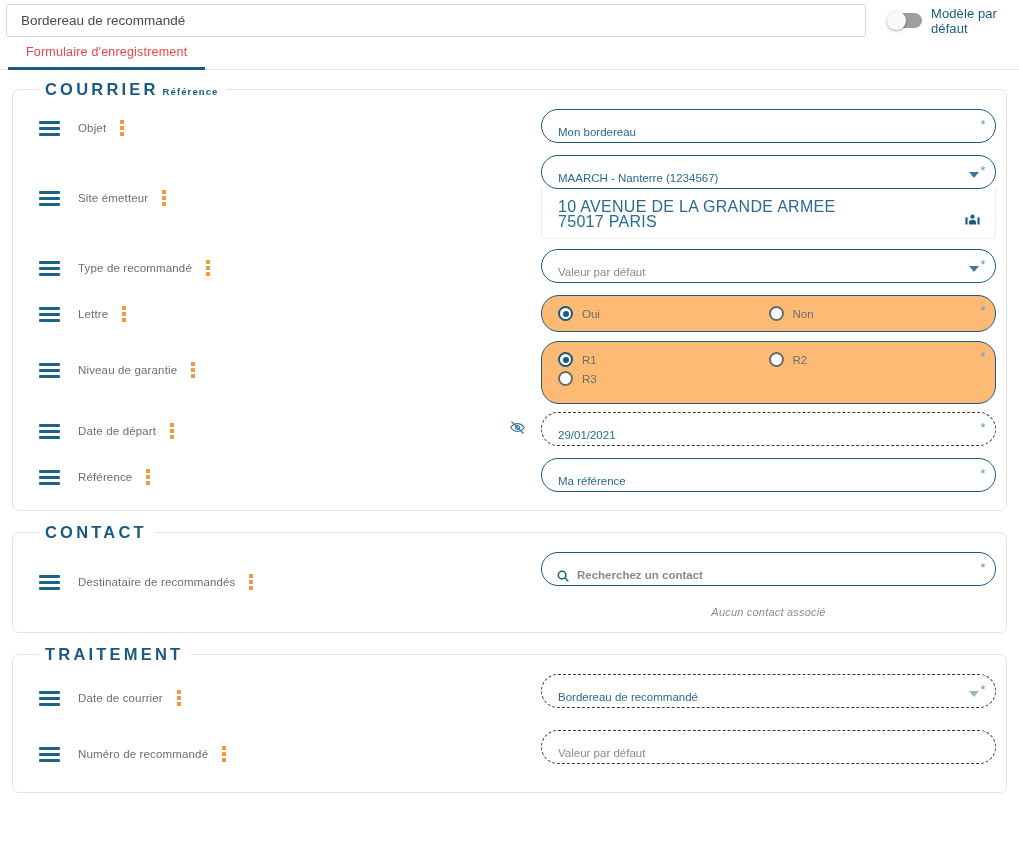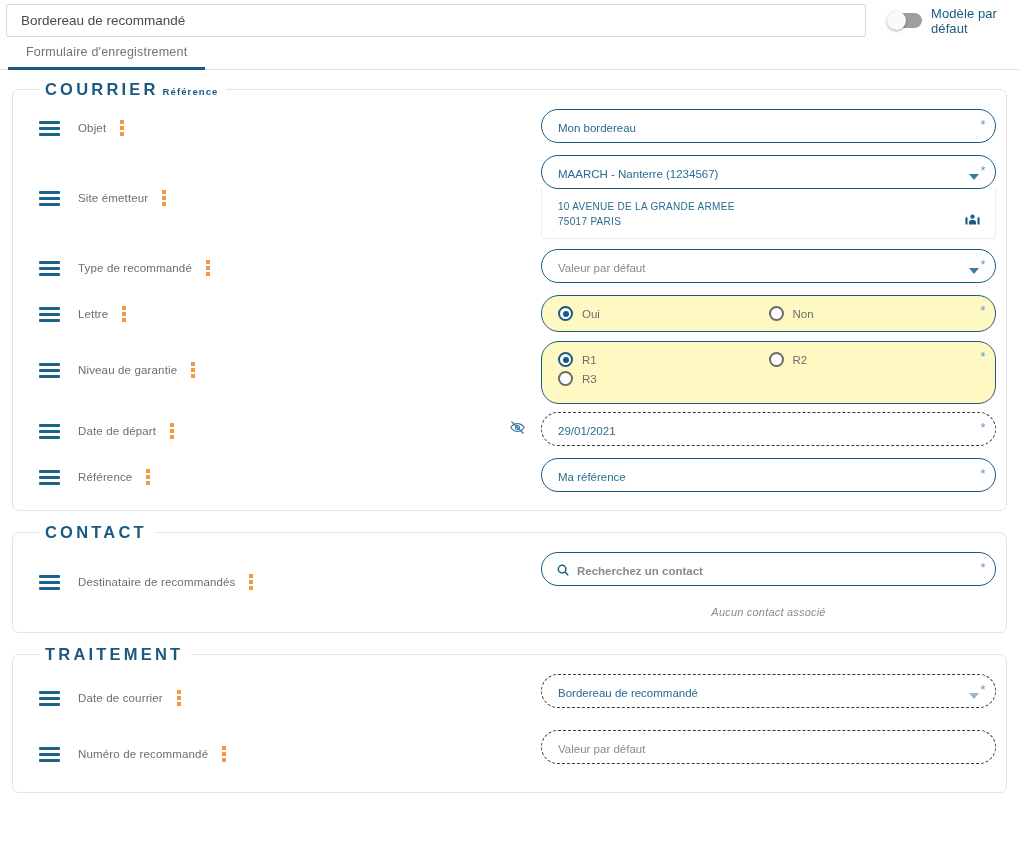--- a/index.html
+++ b/index.html
@@ -53,21 +53,21 @@
 
   
   .tabbar {
     height: 32px;
     border-bottom: 1px solid #e2e2e2;
     display: flex; align-items: flex-end;
     padding-left: 8px;
   }
   .tab {
     padding: 0 18px 8px 18px;
-    font-size: 12.5px; color: #737373;
+    font-size: 12.5px; color: #ef4444;
     border-bottom: 3px solid #1b5a80;
     margin-bottom: -1px;
     letter-spacing: .2px;
   }
 
   
   .scroll-area { padding: 10px 12px 0 12px; }
   fieldset.section {
     border: 1px solid #e3e3e3;
     border-radius: 7px;
@@ -121,22 +121,22 @@
   .row-control { flex: 1; position: relative; display: flex; align-items: flex-start; }
   .ctrl-pre { width: 48px; flex: none; display: flex; justify-content: center;
               align-items: center; height: 34px; }
   .field-col { flex: 1; }
 
   
   .field {
     border: 1px solid #1b5a80;
     border-radius: 18px;
     height: 34px;
-    display: flex; align-items: flex-end;
-    padding: 8px 16px;
+    display: flex; align-items: flex-start;
+    padding: 16px 16px;
     background: #fff;
     font-size: 11.5px;
     color: #2a6b90;
   }
   .field.dashed {
     border: 1px dashed #3a3a3a;
     color: #2a6b90;
   }
   .field.dashed .placeholder { color: #8a8a8a; }
   .field .placeholder { color: #8a8a8a; }
@@ -153,21 +153,21 @@
     position: absolute; right: 6px; top: 9px;
     color: #5b9bd5; font-size: 13px; line-height: 1;
     width: 14px; text-align: center;
   }
 
   
   .radio-box {
     border: 1px solid #1b5a80;
     border-radius: 18px;
     padding: 8px 16px;
-    background: #fef9c3;
+    background: #fdba74;
   }
   .radio-box.tall { padding-bottom: 15px; }
   .radio-line { display: flex; }
   .radio-opt {
     display: flex; align-items: center;
     width: 50%;
     padding: 2px 0;
   }
   .radio {
     width: 15px; height: 15px; border-radius: 50%;
@@ -185,21 +185,21 @@
   
   .addr-panel {
     border: 1px solid #ececec; border-top: none;
     border-radius: 0 0 4px 4px;
     margin: 0 0 0 0;
     padding: 10px 16px 8px 16px;
     background: #fff;
     position: relative;
     min-height: 50px;
   }
-  .addr-line { font-size: 10px; color: #2a6b90; line-height: 15px; letter-spacing: .3px; }
+  .addr-line { font-size: 16px; color: #2a6b90; line-height: 15px; letter-spacing: .3px; }
   .addr-icon { position: absolute; right: 14px; bottom: 6px; }
 
   .search-field { position: relative; }
   .search-field .field { padding-left: 14px; font-weight: bold; }
   .search-ico { margin-right: 7px; flex: none; display: flex; }
   .no-contact {
     text-align: center;
     font-size: 11px; font-style: italic; color: #8a8a8a;
     margin-top: 20px; letter-spacing: .2px;
   }

